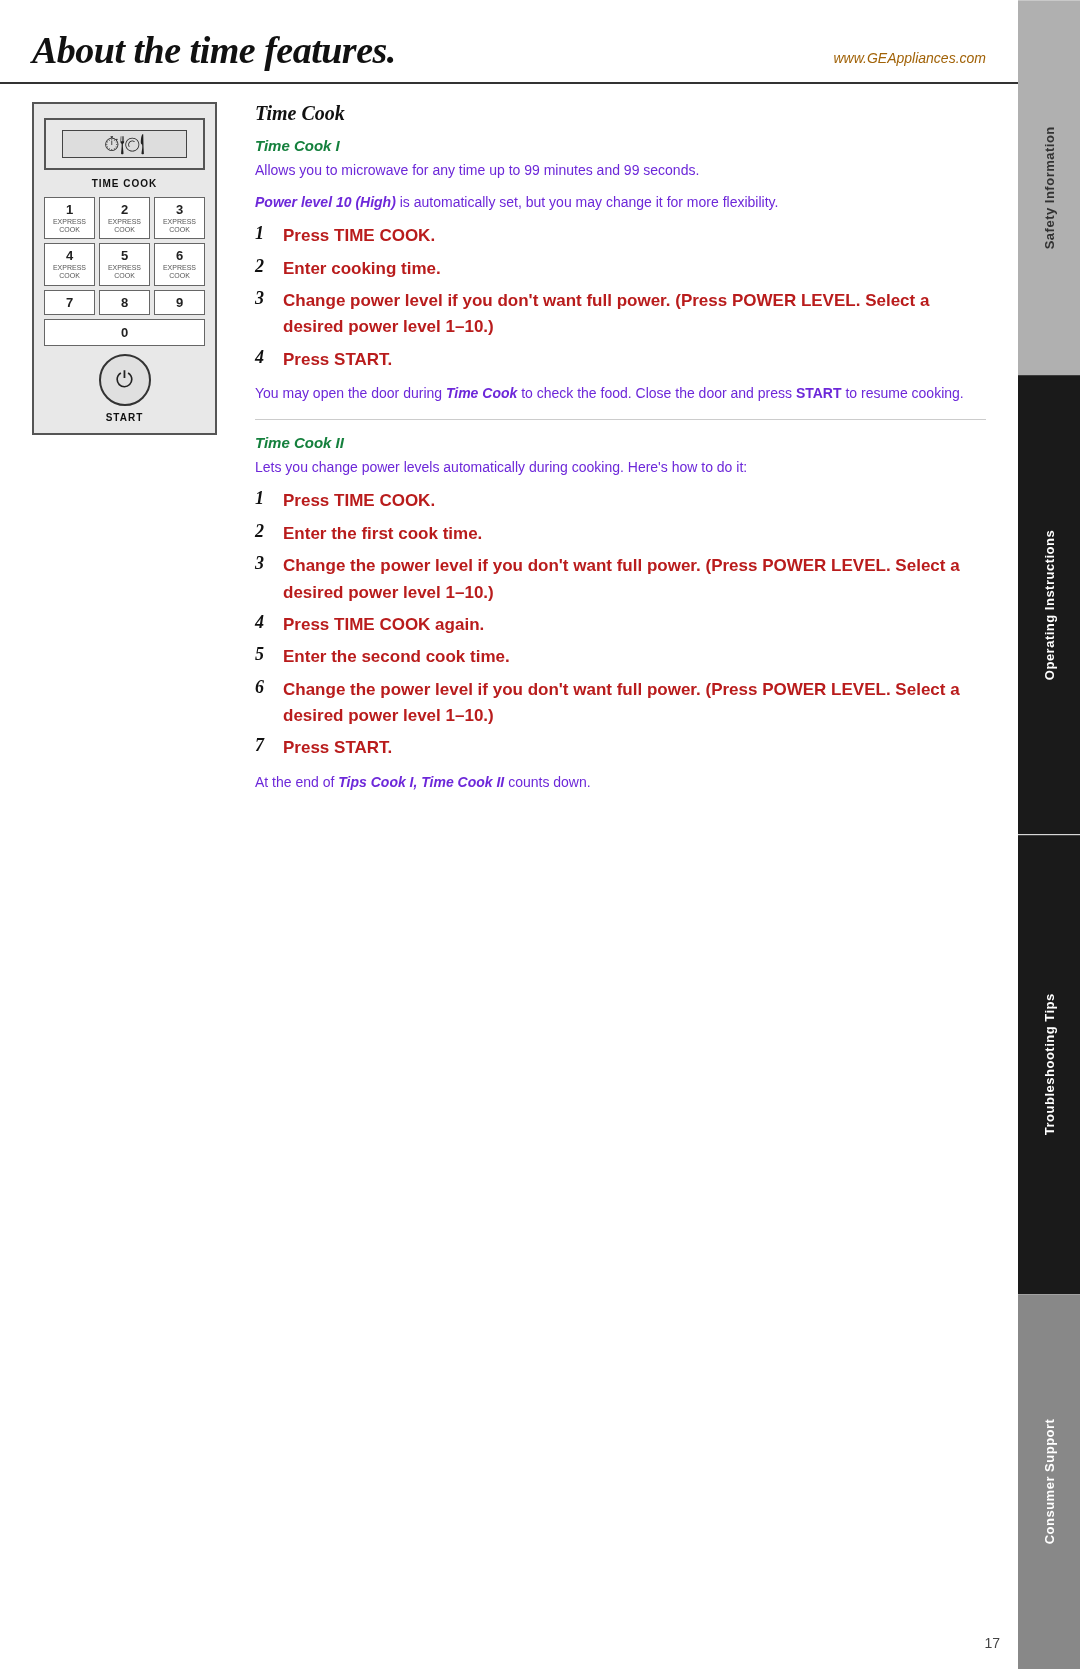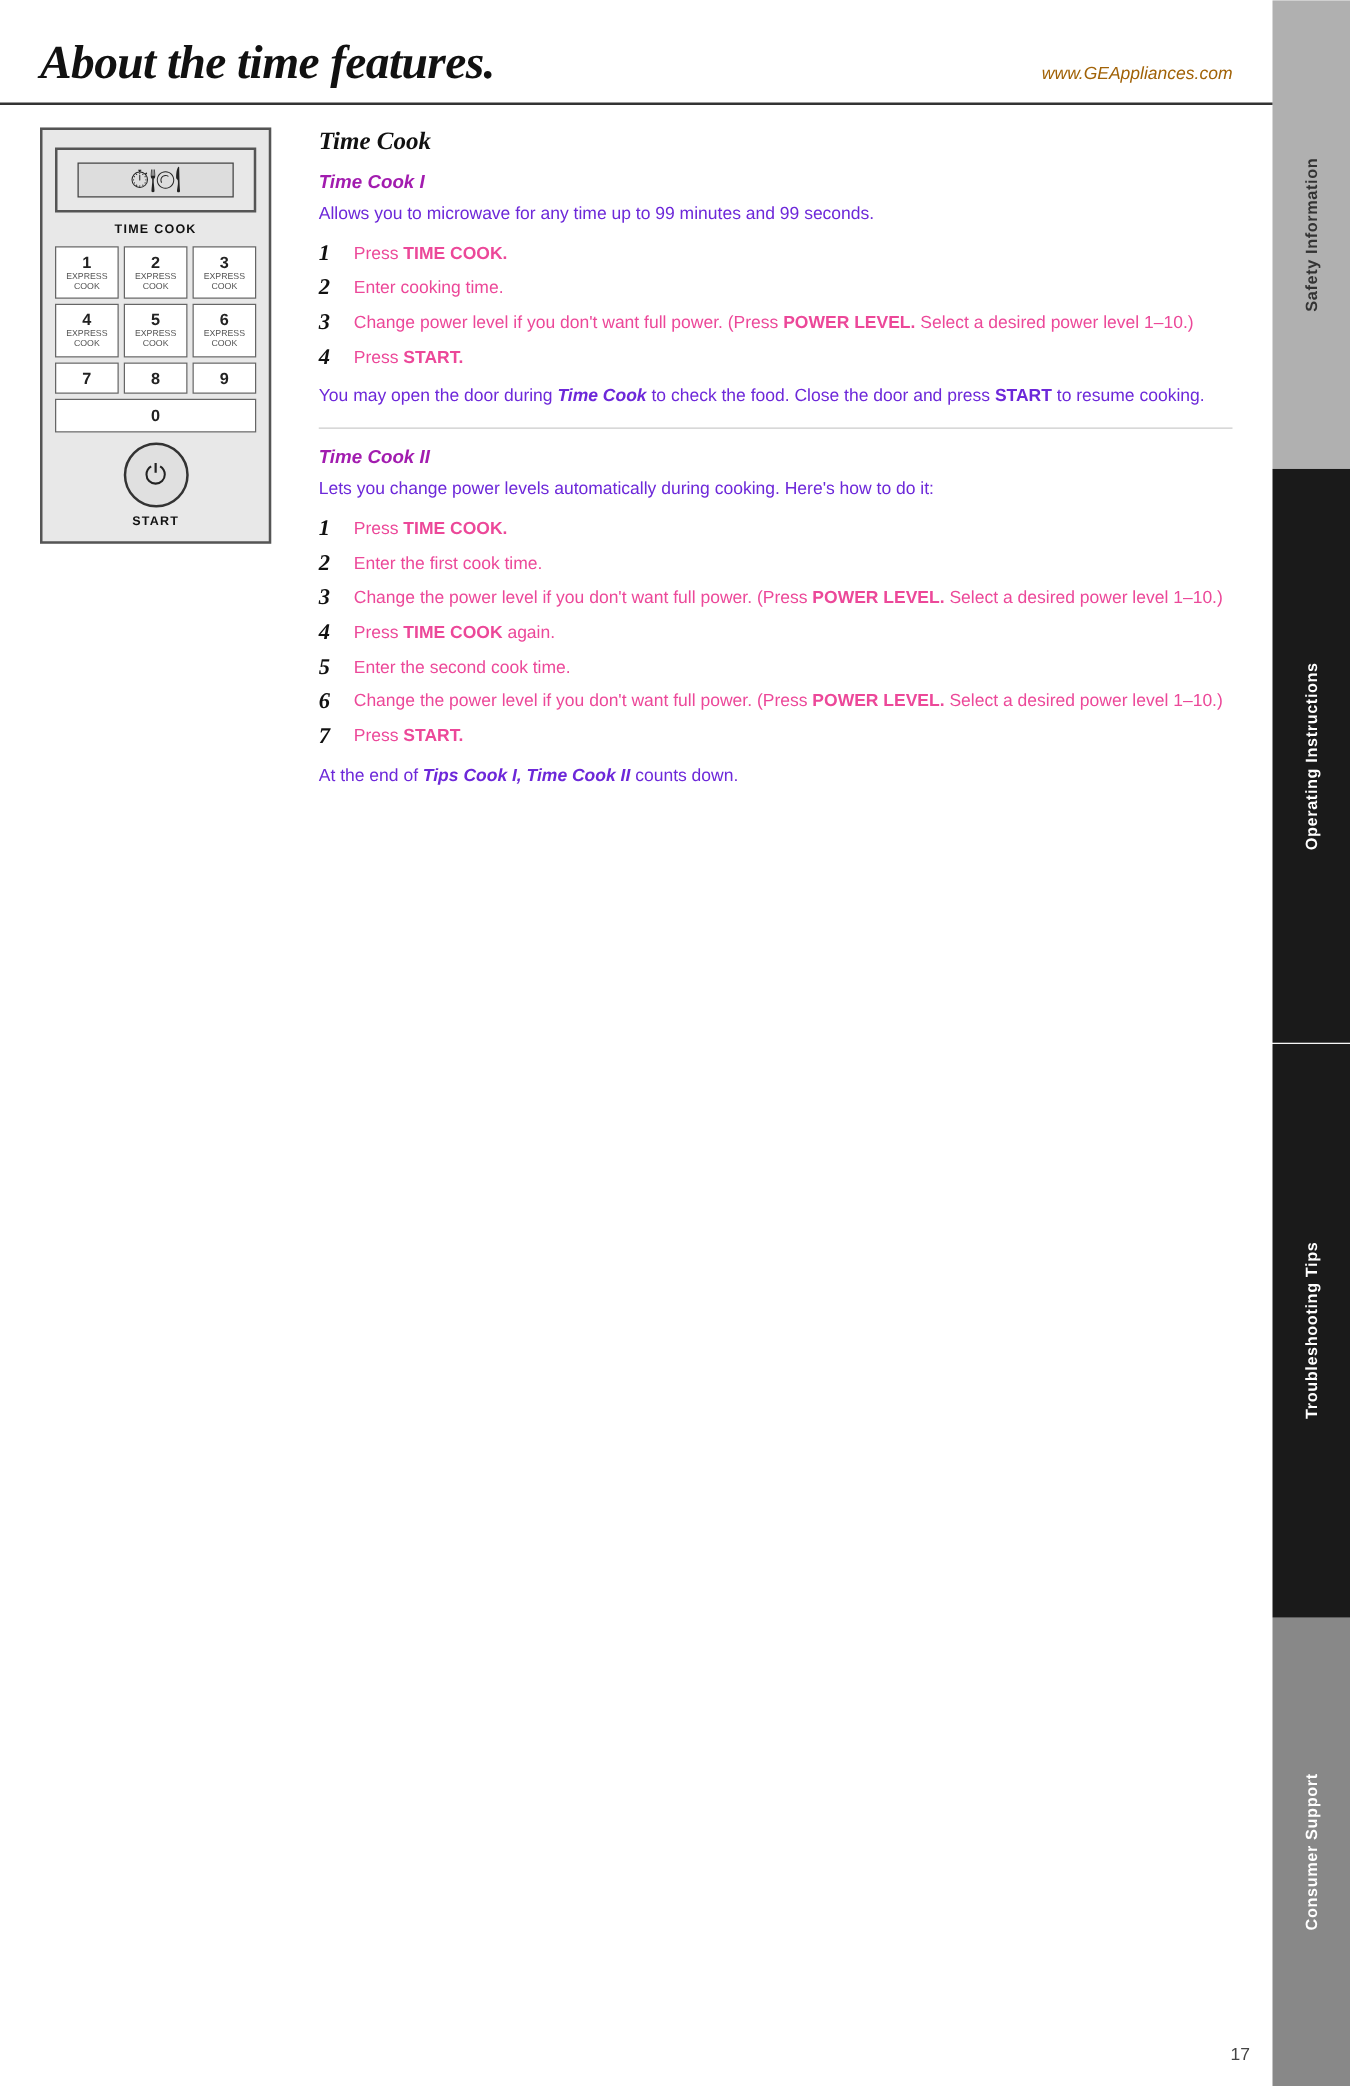--- a/index.html
+++ b/index.html
@@ -251,21 +251,21 @@
       font-weight: bold;
       font-style: italic;
       color: #111;
       margin-bottom: 12px;
     }
 
     .subsection-title {
       font-size: 15px;
       font-weight: bold;
       font-style: italic;
-      color: #a21caf;
+      color: #15803d;
       margin-bottom: 6px;
     }
 
     .body-text {
       font-size: 14px;
       line-height: 1.55;
       color: #6d28d9;
       margin-bottom: 10px;
     }
 
@@ -286,24 +286,25 @@
       font-family: Georgia, 'Times New Roman', serif;
       font-size: 18px;
       font-style: italic;
       font-weight: bold;
       color: #111;
       min-width: 22px;
       line-height: 1.2;
     }
 
     .step-text {
-      font-size: 14px;
+      font-size: 17px;
       line-height: 1.55;
-      color: #ec4899;
+      color: #b91c1c;
       flex: 1;
+      font-weight: bold;
     }
 
     .divider-line {
       border: none;
       border-top: 1px solid #ccc;
       margin: 14px 0;
     }
   </style>
 </head>
 <body>
@@ -401,20 +402,23 @@
     <div class="right-col">
 
       <div class="section-title">Time Cook</div>
 
       <div class="subsection-title">Time Cook I</div>
 
       <p class="body-text">
         <span>Allows you to microwave for any time up to 99 minutes and 99 seconds.</span>
       </p>
 
+      <p class="body-text">
+        <strong><em>Power level 10 (High)</em></strong> is automatically set, but you may change it for more flexibility.
+      </p>
 
       <div class="steps-list">
 
         <div class="step-item">
           <span class="step-number"><em>1</em></span>
           <span class="step-text">Press <strong>TIME COOK.</strong></span>
         </div>
 
         <div class="step-item">
           <span class="step-number"><em>2</em></span>

